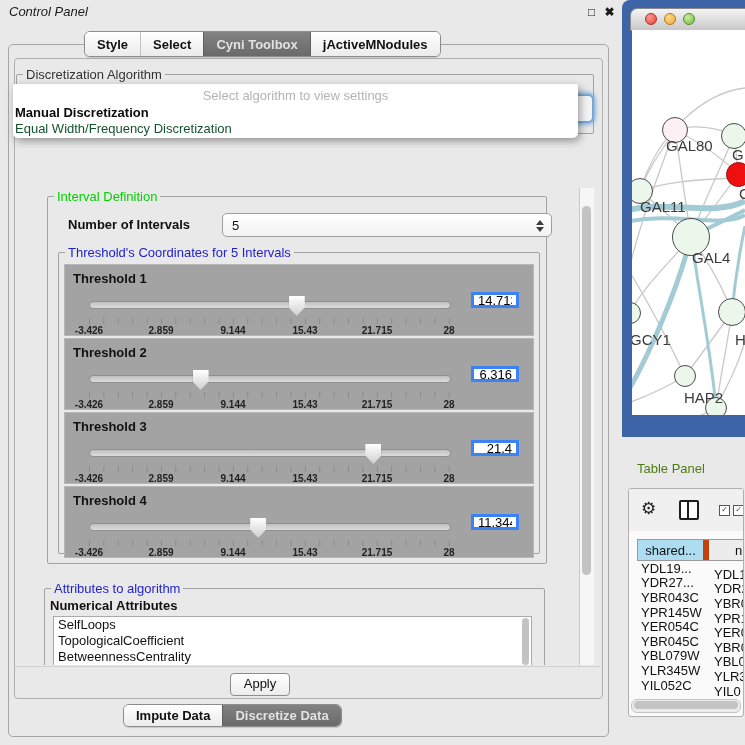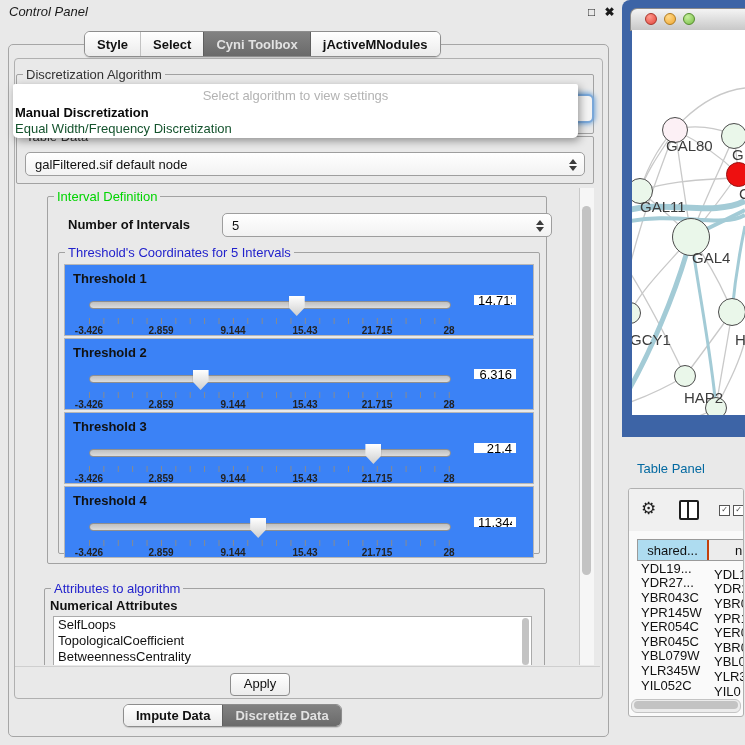--- a/index.html
+++ b/index.html
@@ -50,21 +50,21 @@
   .tri-dn{width:0;height:0;border-left:4px solid transparent;border-right:4px solid transparent;
           border-top:5px solid #3c3c3c;}
 
   
   .scrollarea{position:absolute;left:15px;top:186px;width:564px;height:479px;overflow:hidden;}
   .vsb{position:absolute;left:579px;top:188px;width:14px;height:477px;background:#f6f6f6;
        border-left:1px solid #c9c9c9;}
   .vsb .thumb,.hsb .thumb,.lsb .thumb{position:absolute;background:#c3c3c3;border-radius:5px;}
 
   
-  .th-panel{position:absolute;left:49px;width:468px;height:70px;background:#3b82f6;
+  .th-panel{position:absolute;left:49px;width:468px;height:70px;background:#a3a3a3;
             border:1px solid #b7b7b7;}
   .th-label{position:absolute;left:8px;top:6px;font-size:13px;font-weight:bold;}
   .slider{position:absolute;left:24px;top:0;width:360px;height:70px;}
   .track{position:absolute;left:0;top:36px;width:360px;height:6px;border:1px solid #8f8f8f;
          border-radius:4px;background:linear-gradient(#c0c0c0,#dcdcdc);}
   .thumb-sl{position:absolute;top:31px;width:16px;height:20px;transform:translateX(-50%);
          background:linear-gradient(#ffffff,#cfcfcf);
          clip-path:polygon(0 0,100% 0,100% 58%,50% 100%,0 58%);
          filter:drop-shadow(0 0 1px #6f6f6f);margin-left:0;}
   .ticks{position:absolute;left:0;top:53px;width:361px;height:6px;
@@ -101,34 +101,34 @@
           background:linear-gradient(#f4f4f4,#c8c8c8);border:1px solid #8a8a8a;border-right:none;
           border-top-left-radius:7px;}
   .tl{position:absolute;top:4px;width:12px;height:12px;border-radius:50%;box-sizing:border-box;}
   .net-canvas{position:absolute;left:10px;top:30px;width:113px;height:385px;background:#fff;overflow:hidden;}
   .node{position:absolute;border-radius:50%;border:1.4px solid #4a4a4a;box-sizing:border-box;background:#eaf7ea;}
   .node.pink{background:#fcf0f5;}
   .node.red{background:#ee1010;border-color:#991111;}
   .nlabel{position:absolute;font-size:15px;color:#3c3c3c;white-space:nowrap;}
 
   
-  .tp-title{position:absolute;left:637px;top:461px;font-size:13px;color:#0369a1;}
+  .tp-title{position:absolute;left:637px;top:461px;font-size:13px;color:#4d7c0f;}
   .tp-panel{position:absolute;left:628px;top:488px;width:114px;height:227px;background:#fafafa;
             border:1px solid #b0b0b0;border-radius:3px;overflow:hidden;}
   .tp-toolbar{position:absolute;left:0;top:0;right:0;height:42px;background:#f0f0f0;}
   .gear{position:absolute;left:12px;top:9px;font-size:17px;color:#1e1e1e;}
   .spliticon{position:absolute;left:50px;top:11px;width:16px;height:16px;border:2px solid #1e1e1e;
              border-radius:2px;background:#fff;}
   .spliticon::after{content:"";position:absolute;left:6px;top:0;width:2px;height:16px;background:#1e1e1e;}
   .cbx{position:absolute;top:16px;width:9px;height:9px;border:1.3px solid #555;background:#fff;
        font-size:8px;line-height:8px;text-align:center;color:#444;}
   .tp-table{position:absolute;left:8px;top:50px;right:0;bottom:0;}
   .tp-hrow{display:flex;height:20px;border-top:1px solid #9a9a9a;border-bottom:1px solid #9a9a9a;}
   .tp-hcell{font-size:13px;display:flex;align-items:center;justify-content:center;box-sizing:border-box;}
-  .hc1{width:72px;background:#aedcf0;border-left:1px solid #9a9a9a;border-right:2px solid #c2410c;}
+  .hc1{width:72px;background:#aedcf0;border-left:1px solid #9a9a9a;border-right:6px solid #c2410c;}
   .hc2{flex:1;background:#ececec;justify-content:flex-start;padding-left:26px;}
   .tp-row{display:flex;height:14.6px;align-items:center;}
   .tc1{width:72px;font-size:13px;padding-left:4px;box-sizing:border-box;}
   .tc2{flex:1;font-size:13px;padding-left:5px;overflow:hidden;white-space:nowrap;margin-top:12px;}
   .hsb{position:absolute;left:2px;bottom:3px;right:2px;height:12px;background:#ececec;
        border:1px solid #c4c4c4;border-radius:6px;}
 </style>
 </head>
 <body>
 
@@ -158,30 +158,20 @@
       <div class="seg">
           <span>jActiveMNodules</span>
         </div>
     </div>
 
     <div class="group" style="left:16px;top:74px;width:576px;height:58px;">
       <span class="legend dark">Discretization Algorithm</span>
     </div>
     <div class="focus-combo"></div>
 
-    <div class="group" style="left:16px;top:136px;width:576px;height:46px;">
-      <span class="legend dark">Table Data</span>
-      <div class="combo" style="left:8px;top:15px;width:560px;">
-        <span>galFiltered.sif default node</span>
-        <span class="stepper">
-            <span class="tri-up"></span>
-            <span class="tri-dn"></span>
-          </span>
-      </div>
-    </div>
 
     <div class="scrollarea">
 
       <div class="group" style="left:32px;top:10px;width:498px;height:366px;">
         <span class="legend green">Interval Definition</span>
       </div>
 
       <span class="abs" style="left:53px;top:31px;font-size:13px;font-weight:bold;">Number of Intervals</span>
       <div class="combo" style="left:207px;top:27px;width:330px;">
         <span>5</span>

